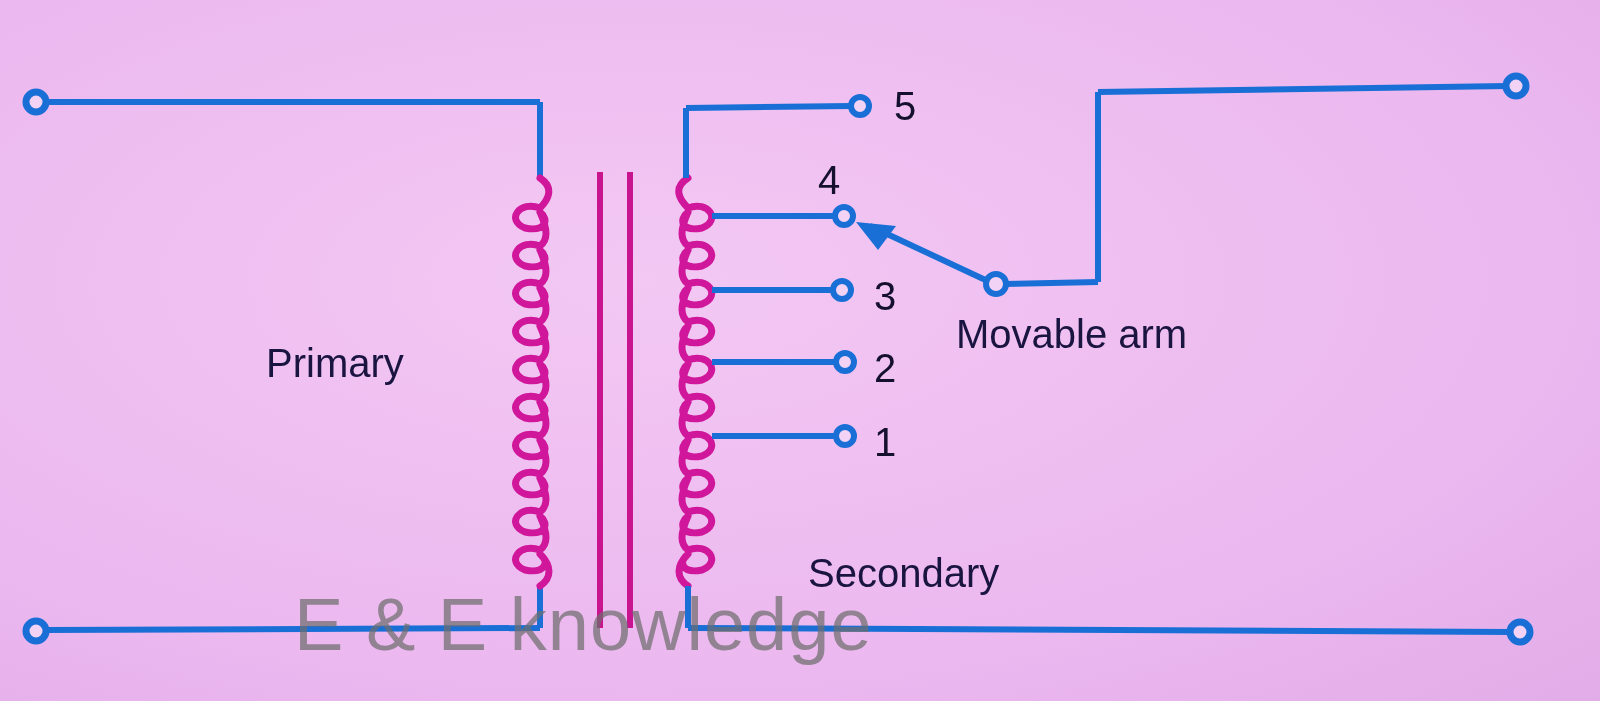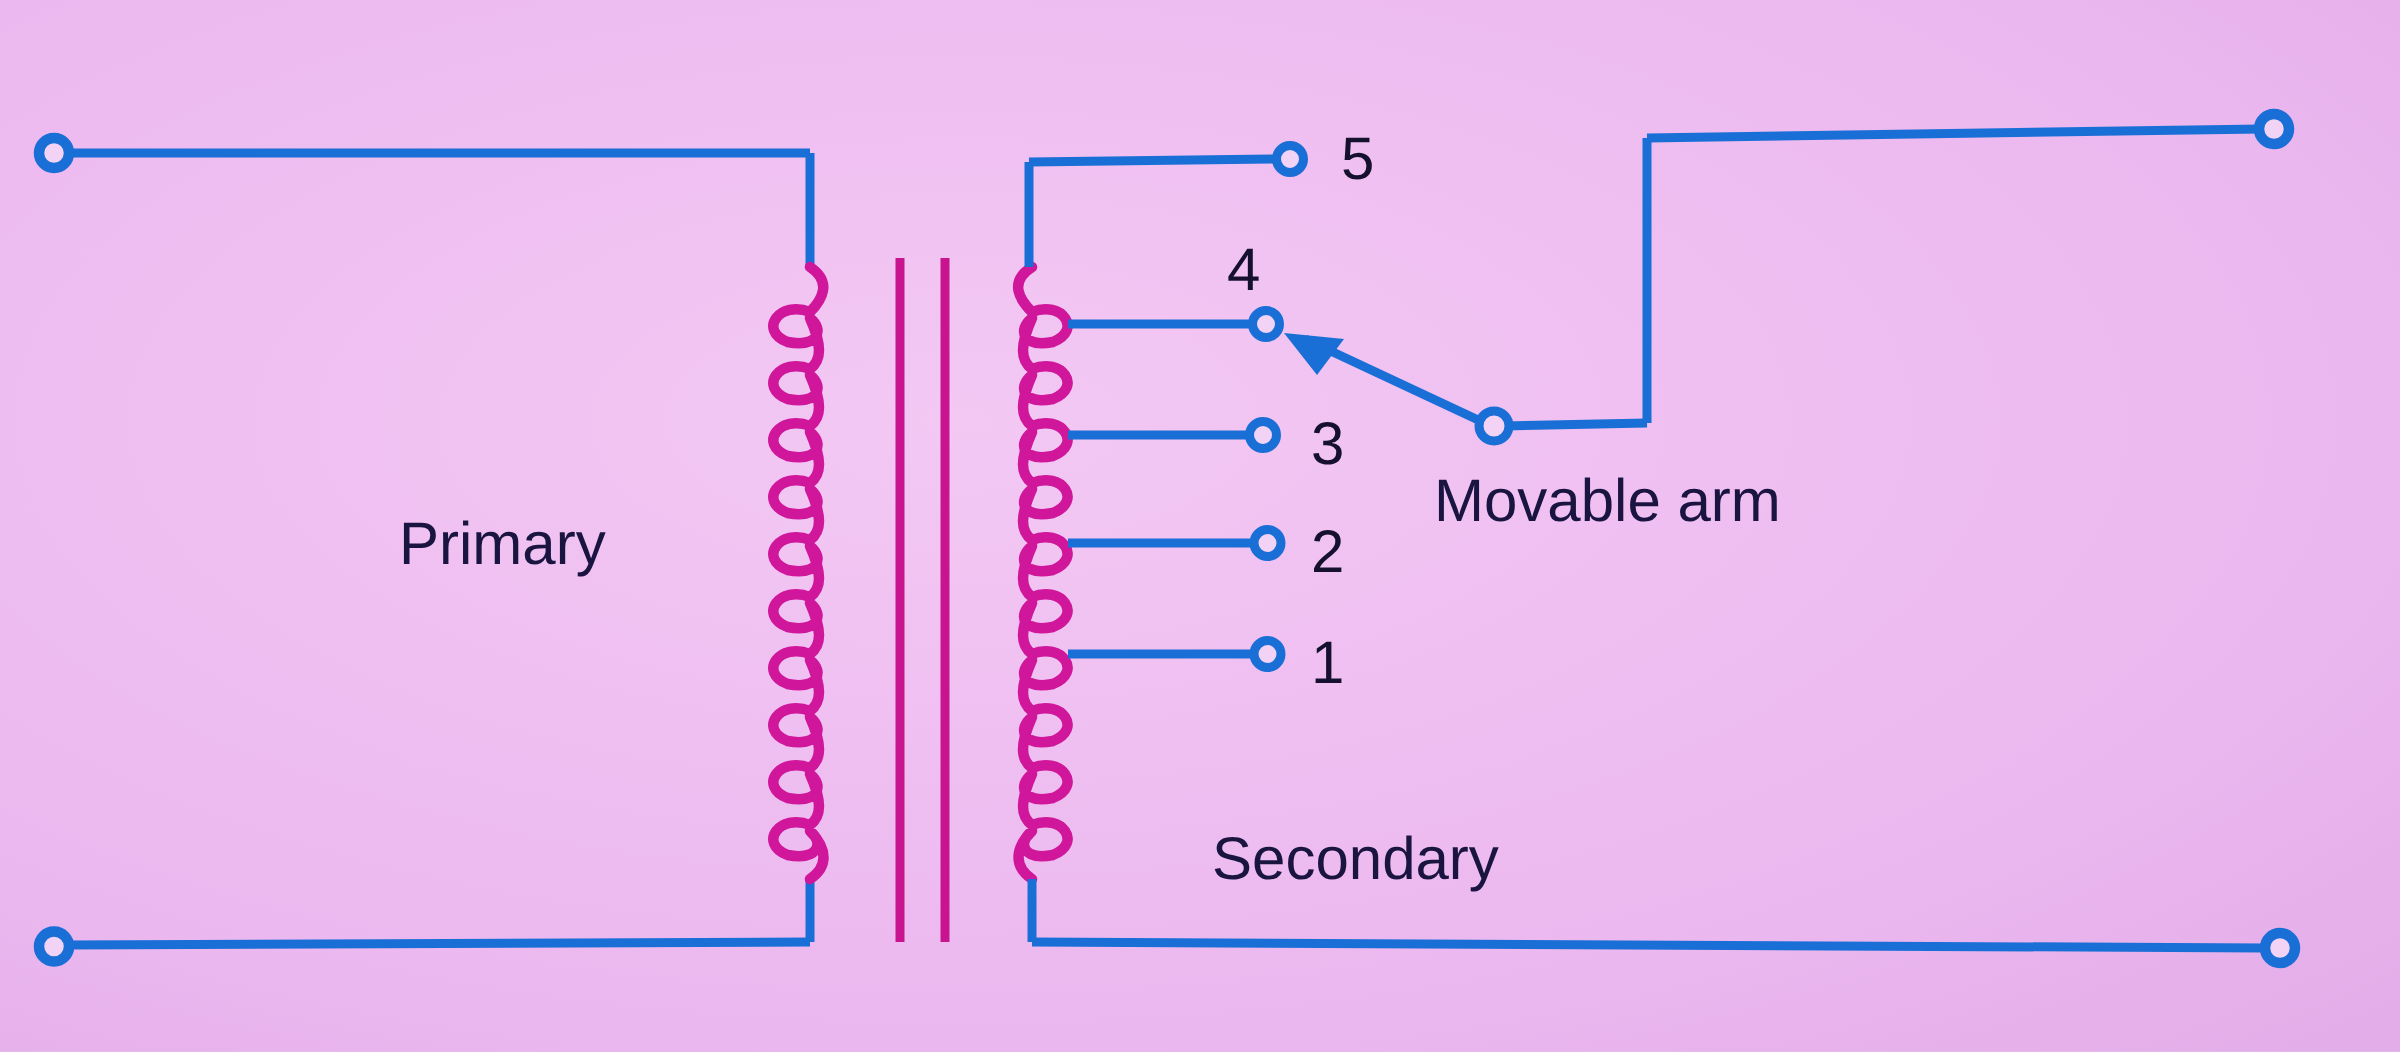--- a/index.html
+++ b/index.html
@@ -118,13 +118,14 @@
   <div class="lbl" style="left:266px; top:343px;">Primary</div>
   <div class="lbl" style="left:808px; top:553px;">Secondary</div>
   <div class="lbl" style="left:956px; top:314px;">Movable arm</div>
 
   <div class="num" style="left:894px; top:86px;">5</div>
   <div class="num" style="left:818px; top:160px;">4</div>
   <div class="num" style="left:874px; top:276px;">3</div>
   <div class="num" style="left:874px; top:348px;">2</div>
   <div class="num" style="left:874px; top:422px;">1</div>
 
+  <div class="wm" style="left:294px; top:588px;">E &amp; E knowledge</div>
 </div>
 
 </body></html>

